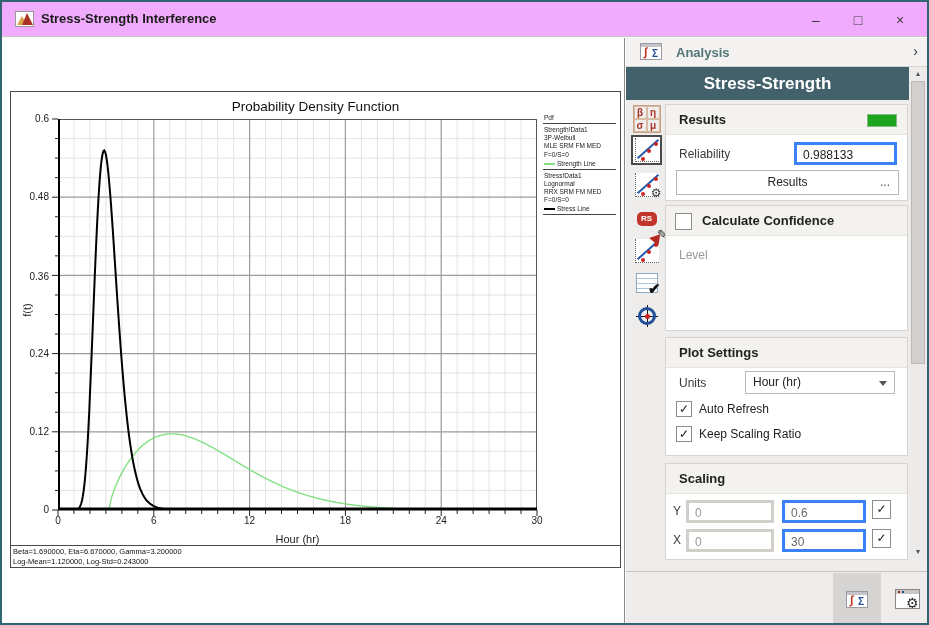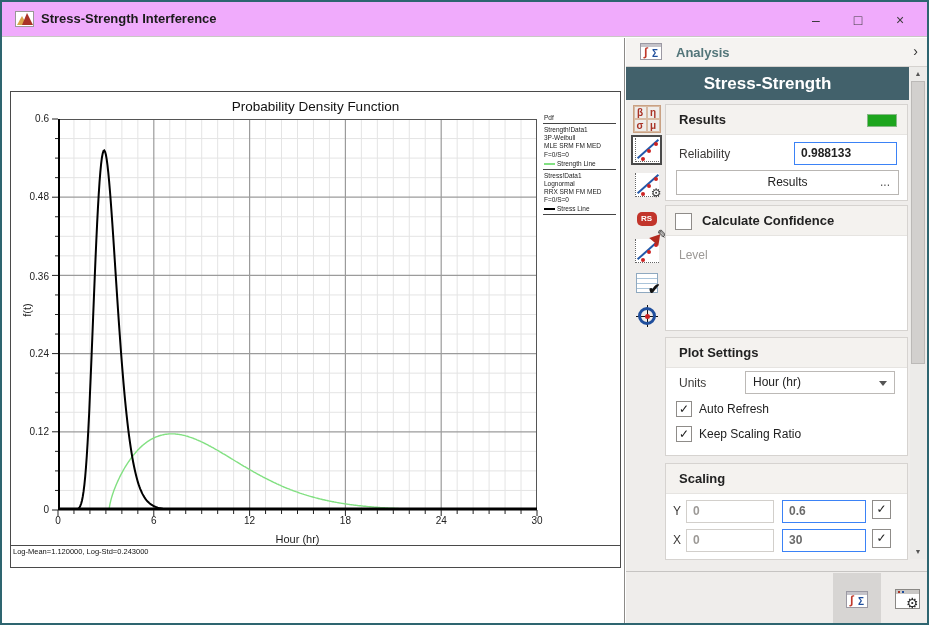--- a/index.html
+++ b/index.html
@@ -69,21 +69,21 @@
   .target .dot { position:absolute; left:9px; top:9px; width:5px; height:5px; background:#cc2222; border-radius:50%; }
   .target .hline { position:absolute; left:0; top:11px; width:22px; height:1px; background:#111; }
   .target .vline { position:absolute; left:11px; top:0; width:1px; height:22px; background:#111; }
 
   
   .section { position:absolute; left:39px; width:243px; background:#fff; border:1px solid #d6d3d0; }
   .sec-header { position:relative; height:30px; background:#f4f2ef; border-bottom:1px solid #e6e4e1; font-size:13px; font-weight:bold; color:#222; line-height:30px; padding-left:13px; }
   .badge { position:absolute; right:10px; top:9px; width:30px; height:13px; border:1px solid #86b886; }
   .field-label { position:absolute; left:13px; font-size:12px; color:#3c3a38; }
   .field-label.dim { color:#9c9996;text-align:right; }
-  .tbox { position:absolute; height:23px; background:#fff; border:1px solid #3b82f6; font-size:12px; color:#222; line-height:21px; padding-left:6px;font-weight:bold; }
+  .tbox { position:absolute; height:23px; background:#fff; border:3px solid #3b82f6; font-size:12px; color:#222; line-height:21px; padding-left:6px; }
   .tbox.dim { border-color:#d2cfcb; color:#9c9996; }
   .wide-btn { position:absolute; left:10px; right:8px; height:25px; background:#fff; border:1px solid #b9b6b3; font-size:12px; color:#222; text-align:center; line-height:23px; }
   .wide-btn .ellip { position:absolute; right:8px; top:0; color:#555; }
   .cbox { position:absolute; width:16px; height:16px; background:#fff; border:1px solid #8f8c89; font-size:12px; line-height:14px; text-align:center; color:#222; }
   .cbox.big { width:17px; height:17px; }
   .sec-header.with-cb { padding-left:36px; }
   .sec-header .cbox { left:9px; top:7px; }
   .dropdown { position:absolute; height:23px; background:#fff; border:1px solid #bcb9b6; font-size:12px; color:#222; line-height:21px; padding-left:7px; }
   .dropdown .dd-arrow { position:absolute; right:7px; top:9px; width:0; height:0; border-left:4px solid transparent; border-right:4px solid transparent; border-top:5px solid #555; }
   .cb-row-label { position:absolute; left:33px; font-size:12px; color:#222; }
@@ -273,20 +273,21 @@
           <div class="lg-line">F=0/S=0</div>
           <div class="lg-swatch-row">
             <span class="sw" style="background: rgb(0, 0, 0);"></span>
             <span>Stress Line</span>
           </div>
         </div>
         <div class="lg-rule"></div>
       </div>
 
       <div class="plot-footer">
+        <div>Beta=1.690000, Eta=6.670000, Gamma=3.200000</div>
         <div>Log-Mean=1.120000, Log-Std=0.243000</div>
       </div>
     </div>
   </div>
 
   <div class="right-panel">
 
     <div class="analysis-strip">
       <span class="fx-icon">
           <span class="bar"></span>

